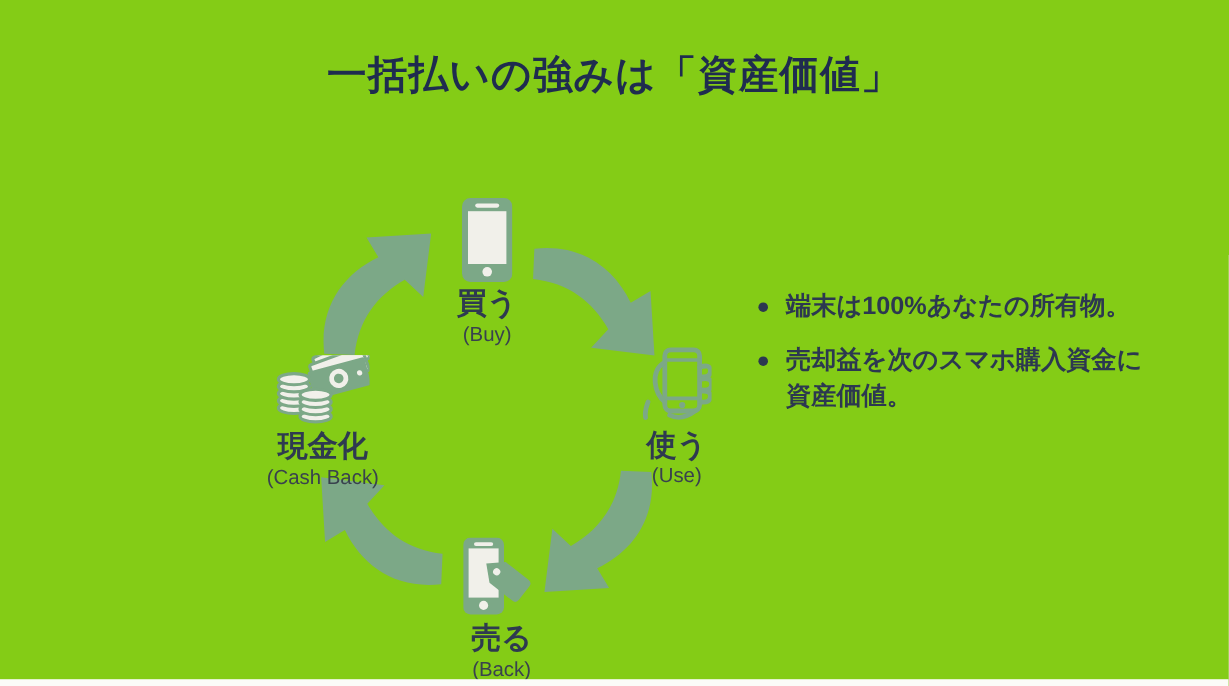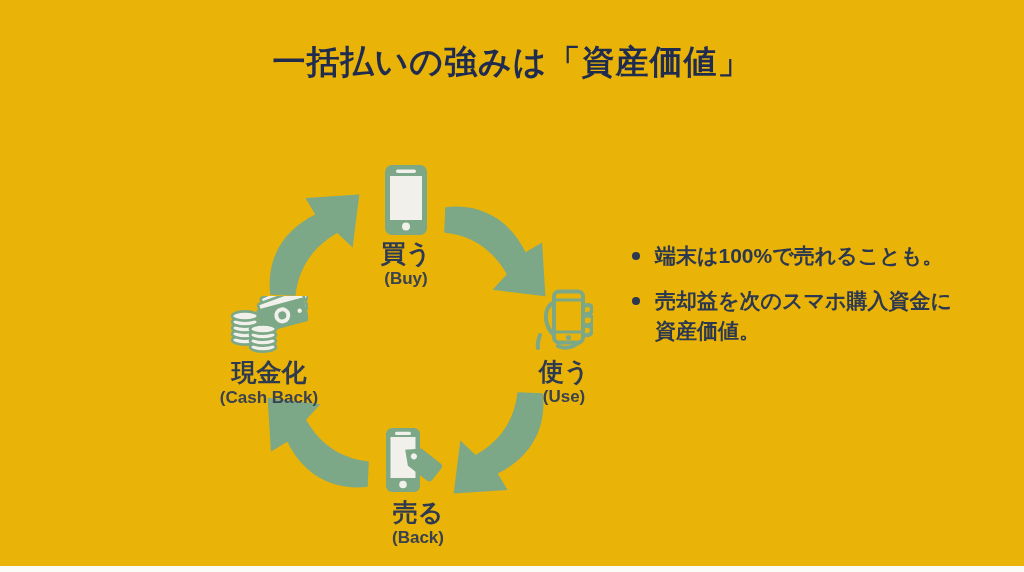--- a/index.html
+++ b/index.html
@@ -3,21 +3,21 @@
 <meta charset="utf-8">
 <style>
   html,body { margin:0; padding:0; }
   body {
     font-family: "Liberation Sans", "DejaVu Sans", sans-serif;
     background:#e8e8e4;
   }
   .slide {
     position:relative;
     width:1024px; height:572px;
-    background:#eab308;
+    background:#84cc16;
     overflow:hidden;
   }
   .slide-title {
     position:absolute; top:40px; left:0; width:1024px;
     text-align:center;
     font-size:33px; font-weight:800; letter-spacing:1px;
     color:#1f2c4f;
   }
   .slide-subtitle {
     position:absolute; top:106px; left:0; width:1024px;
@@ -29,26 +29,26 @@
     position:absolute;
     display:flex; flex-direction:column; align-items:center;
     text-align:center;
   }
   .step .icon { display:block; line-height:0; }
   .step .jp {
     font-size:25px; font-weight:700; color:#2e3a50;
     margin-top:5px; line-height:1.1; white-space:nowrap;
   }
   .step .en {
-    font-size:17px; font-weight:700; color:#39424e;
+    font-size:17px; font-weight:400; color:#39424e;
     line-height:1.25; white-space:nowrap;
   }
   .step-buy  { left:346px; top:165px; width:120px; }
   .step-use  { left:504px; top:289px; width:120px; }
-  .step-sell { left:356px; top:428px; width:124px;align-items:center; }
+  .step-sell { left:356px; top:448px; width:124px;align-items:center; }
   .step-cash { left:203px; top:296px; width:132px; }
   .arrow {
     position:absolute; width:110px; height:110px;
   }
   .arrow-ne { transform:rotate(90deg); }
   .arrow-se { transform:rotate(180deg); }
   .arrow-sw { transform:rotate(270deg); }
   .bullet-list {
     position:absolute; left:632px; top:241px; width:392px;
   }
@@ -161,21 +161,21 @@
       </svg>
       <div class="jp">現金化</div>
       <div class="en">(Cash Back)</div>
     </div>
 
   </div>
 
   <div class="bullet-list">
     <div class="bullet-item">
       <span class="bullet-dot"></span>
-      <span class="bullet-text">端末は100%で売れることも。</span>
+      <span class="bullet-text">端末は100%あなたの所有物。</span>
     </div>
     <div class="bullet-item">
       <span class="bullet-dot"></span>
       <span class="bullet-text">売却益を次のスマホ購入資金に
 資産価値。</span>
     </div>
   </div>
 
   <div class="bottom-strip"></div>
 </div>

